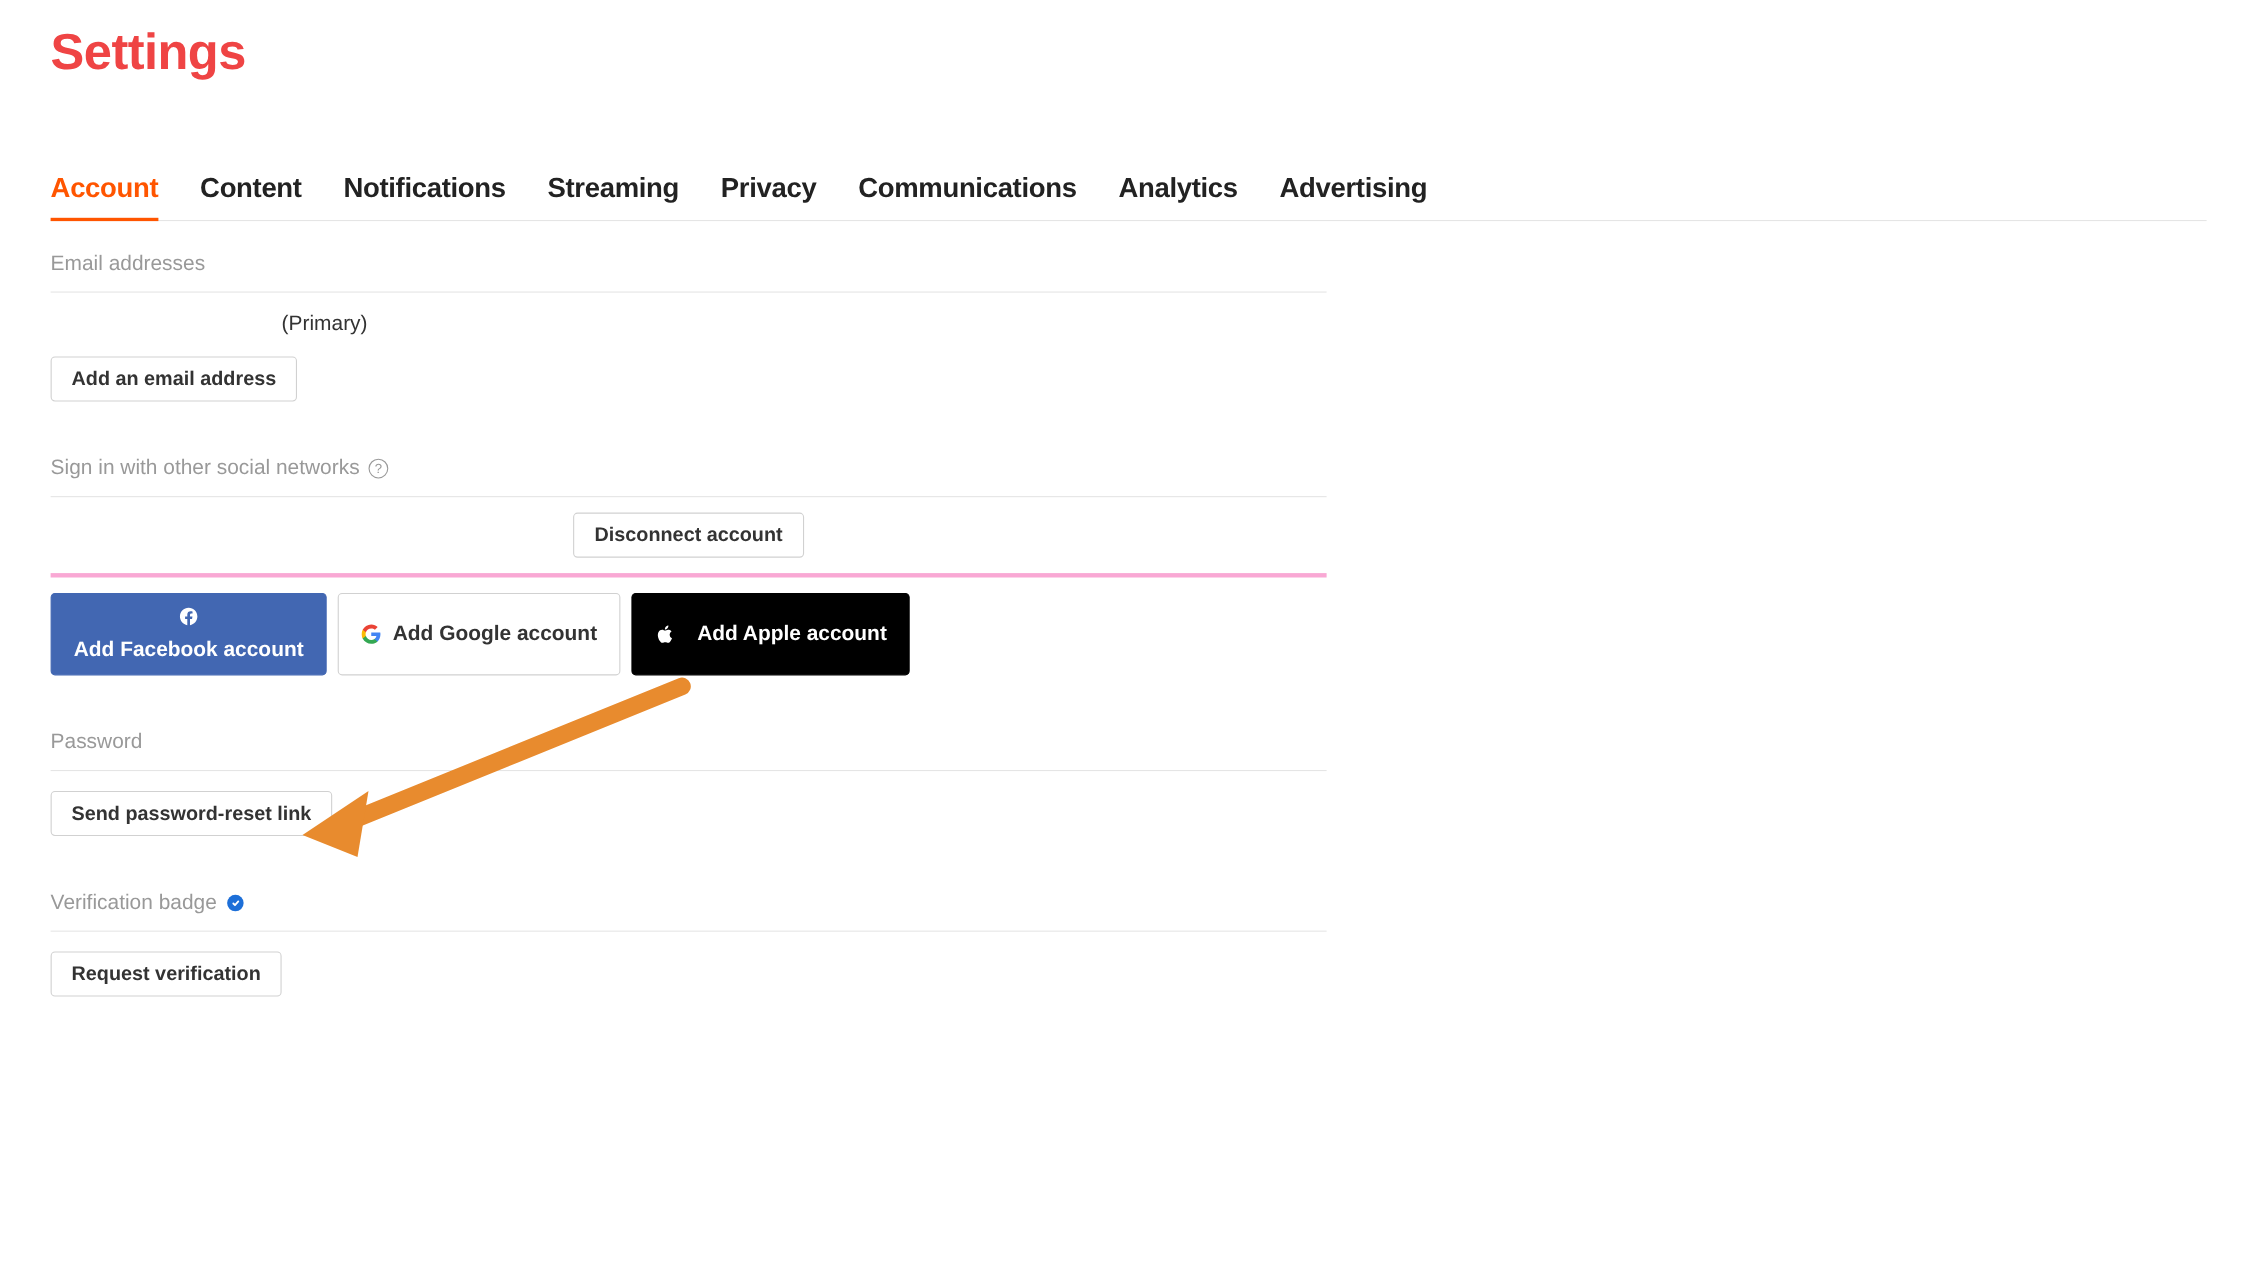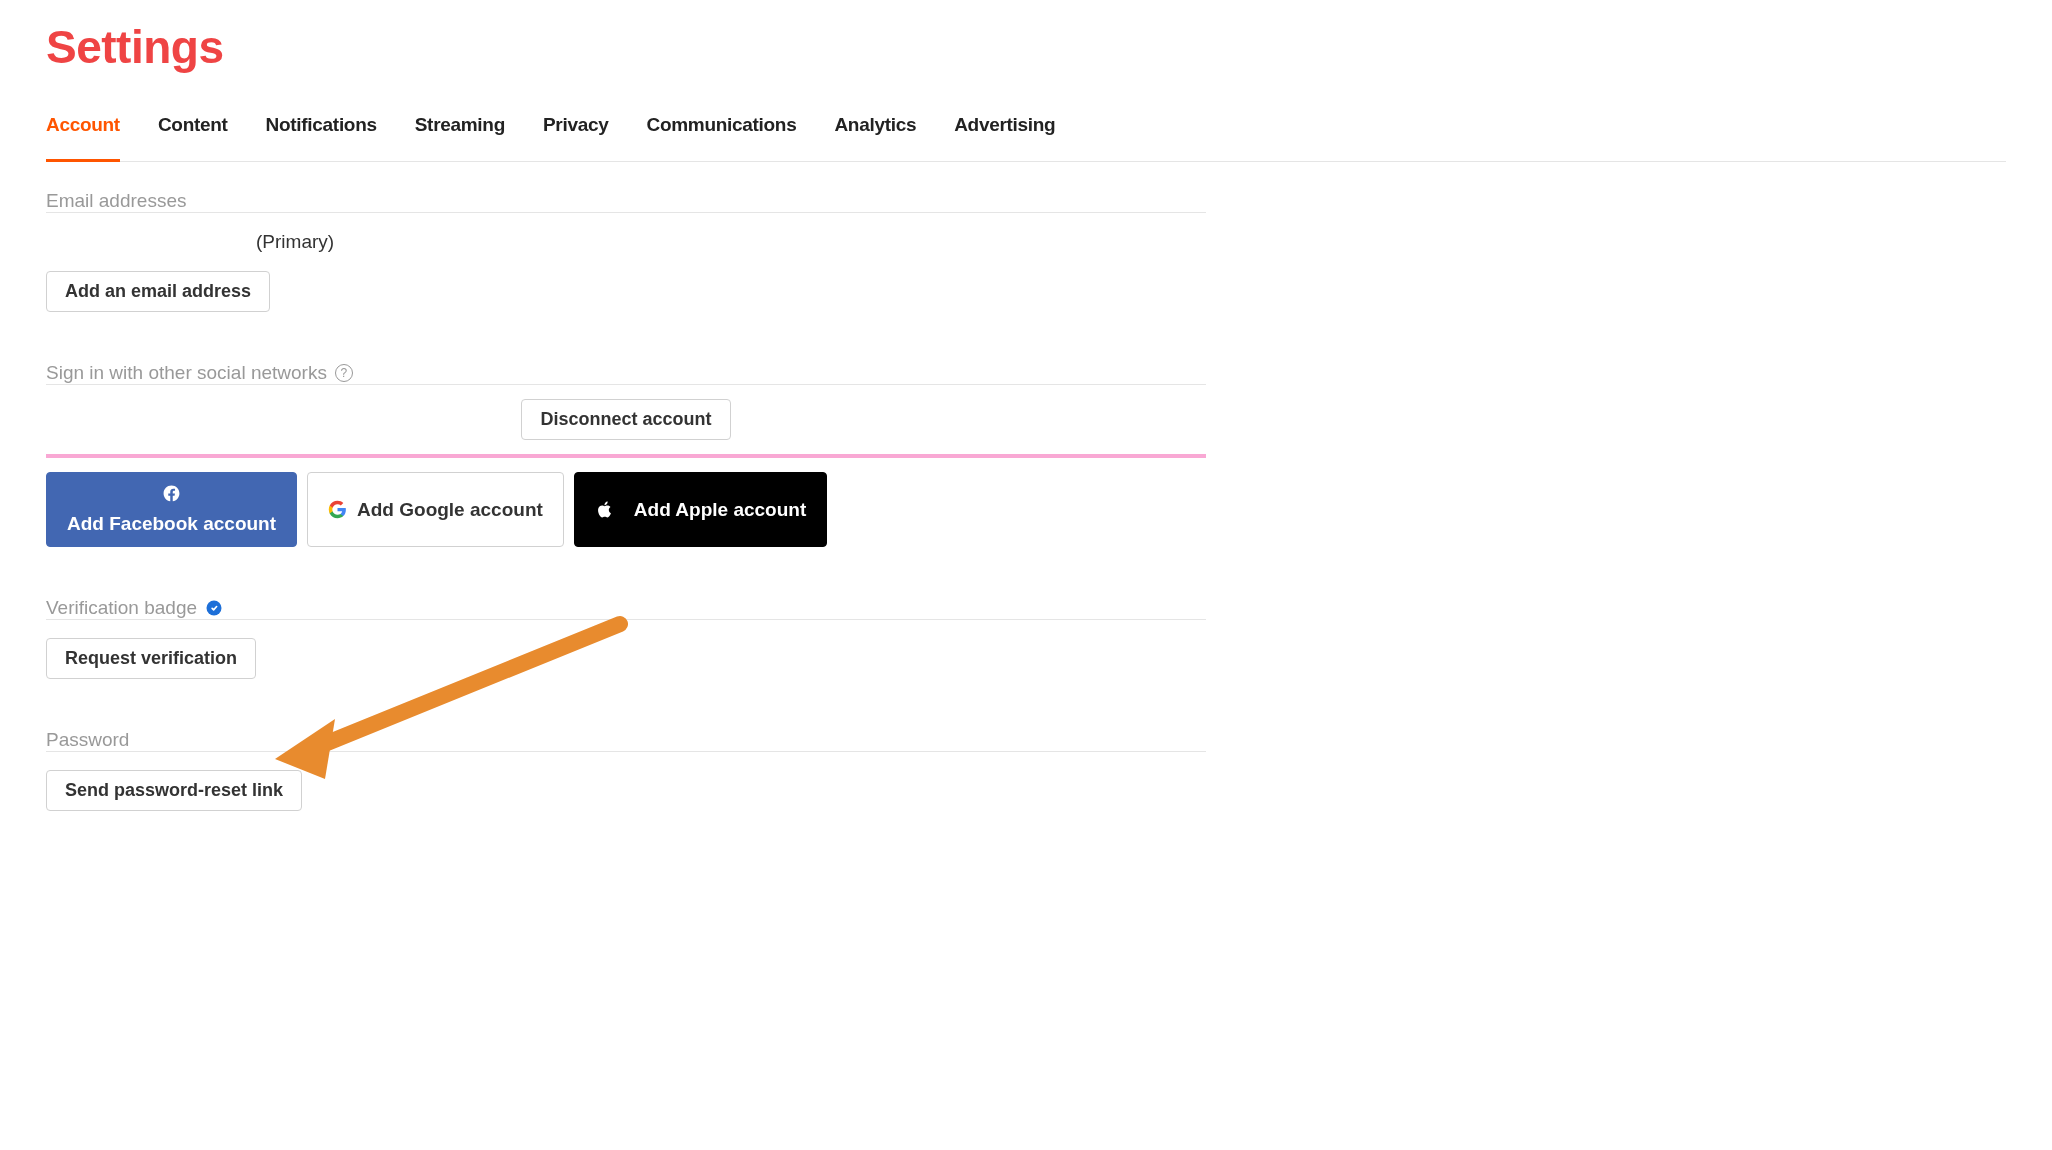--- a/index.html
+++ b/index.html
@@ -20,47 +20,49 @@
       letter-spacing: -0.5px;
       margin-bottom: 40px;
     }
     .tabs {
       display: flex;
       gap: 38px;
       border-bottom: 1px solid #e5e5e5;
       margin-bottom: 28px;
     }
     .tab {
-      font-size: 19px;
+      font-size: 25px;
       font-weight: 600;
       color: #222;
-      padding-bottom: 25px;
+      padding-bottom: 14px;
       cursor: pointer;
       position: relative;
       letter-spacing: -0.3px;
+      margin-top: 43px;
     }
     .tab.active {
       color: #f50;
     }
     .tab.active::after {
       content: "";
       position: absolute;
       left: 0;
       right: 0;
       bottom: -1px;
       height: 3px;
       background: #f50;
     }
     .content-area {
       max-width: 1160px;
     }
     .section-title {
       font-size: 19px;
       color: #999;
       font-weight: 400;
+      padding-bottom: 14px;
       border-bottom: 1px solid #e5e5e5;
       display: flex;
       align-items: center;
       gap: 8px;
     }
     .section {
       margin-bottom: 50px;
     }
     .email-row {
       padding: 18px 0;
@@ -199,38 +201,38 @@
           <svg viewBox="0 0 24 24" width="19" height="19" fill="#fff">
               <path d="M18.71 19.5c-.83 1.24-1.71 2.45-3.05 2.47-1.34.03-1.77-.79-3.29-.79-1.53 0-2 .77-3.27.82-1.31.05-2.3-1.32-3.14-2.53C4.25 17 2.94 12.45 4.7 9.39c.87-1.52 2.43-2.48 4.12-2.51 1.28-.02 2.5.87 3.29.87.78 0 2.26-1.07 3.81-.91.65.03 2.47.26 3.64 1.98-.09.06-2.17 1.28-2.15 3.81.03 3.02 2.65 4.03 2.68 4.04-.03.07-.42 1.44-1.38 2.83M13 3.5c.73-.83 1.94-1.46 2.94-1.5.13 1.17-.34 2.35-1.04 3.19-.69.85-1.83 1.51-2.95 1.42-.15-1.15.41-2.35 1.05-3.11z"></path>
             </svg>
         </span>
         <span>Add Apple account</span>
       </button>
     </div>
   </div>
 
   <div class="section">
+    <div class="section-title">Password</div>
+    <div style="margin-top:18px;">
+      <button class="btn">Send password-reset link</button>
+    </div>
+  </div>
+
+  <div class="section">
     <div class="section-title">
       <span>Verification badge</span>
       <span class="verify-badge-icon">
         <svg viewBox="0 0 24 24" width="18" height="18">
             <circle cx="12" cy="12" r="10" fill="#1d6fd8"></circle>
             <path d="M9.5 12.5l2 2 4-4.5" stroke="#fff" stroke-width="2.2" fill="none" stroke-linecap="round" stroke-linejoin="round"></path>
           </svg>
       </span>
     </div>
     <div style="margin-top:18px;">
       <button class="btn">Request verification</button>
-    </div>
-  </div>
-
-  <div class="section">
-    <div class="section-title">Password</div>
-    <div style="margin-top:18px;">
-      <button class="btn">Send password-reset link</button>
     </div>
   </div>
 
 </div>
 
 <svg style="position:absolute; left:260px; top:614px; pointer-events:none;" width="380" height="170" viewBox="0 0 380 170">
   <defs>
     <marker id="arrowhead" markerWidth="12" markerHeight="12" refX="2" refY="6" orient="auto">
       <polygon points="0 0, 12 6, 0 12" fill="#e88b2e"></polygon>
     </marker>

